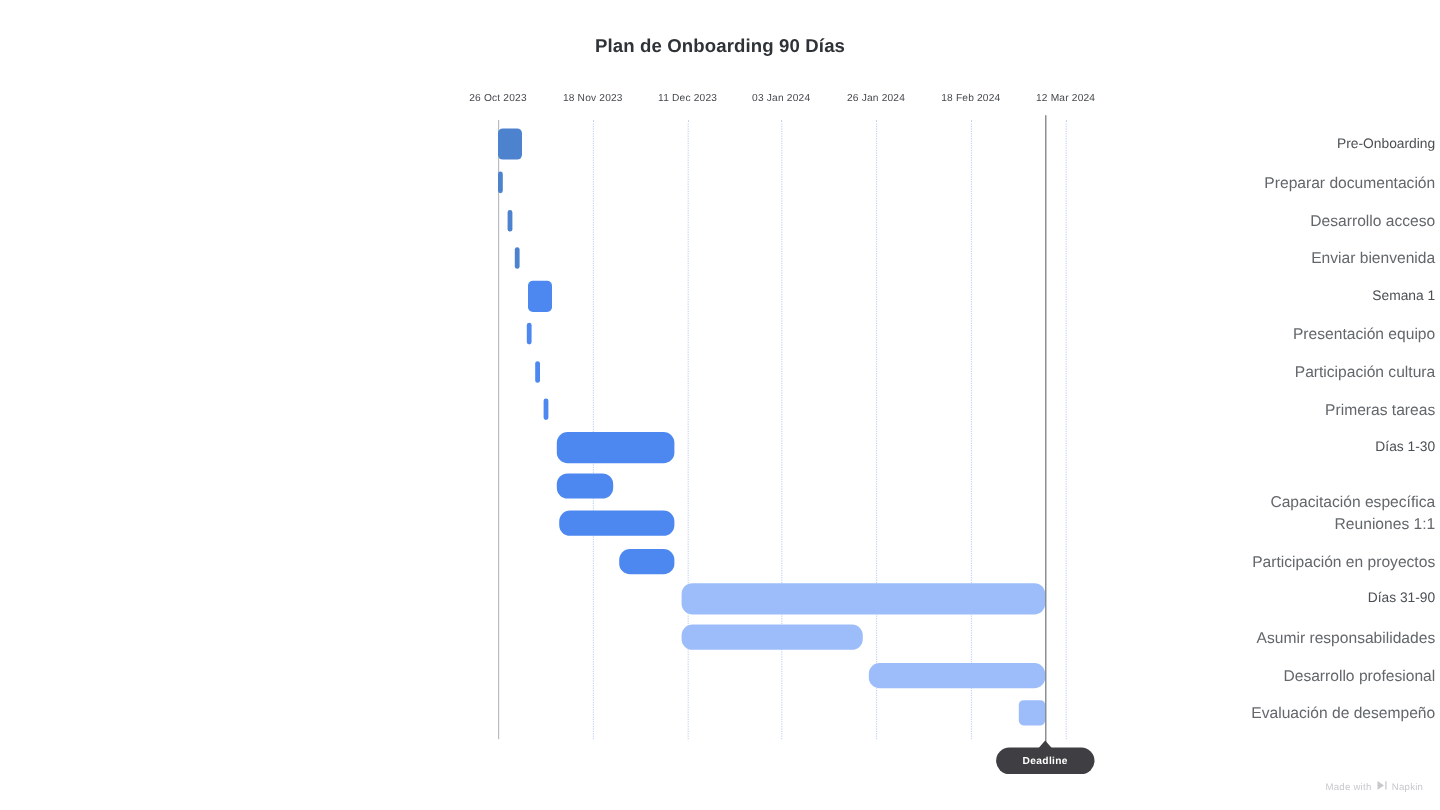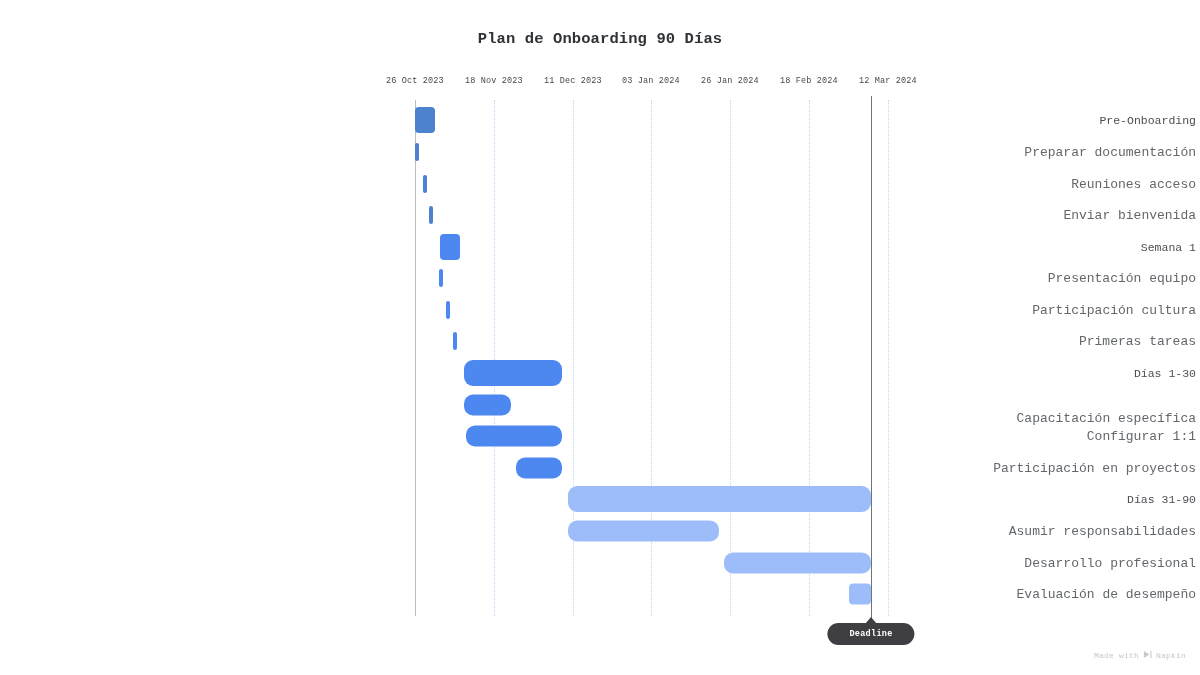--- a/index.html
+++ b/index.html
@@ -9,21 +9,20 @@
     height: 675px;
     background: #ffffff;
     font-family: "Liberation Sans", sans-serif;
     overflow: hidden;
   }
   #chart-root {
     position: relative;
     width: 1200px;
     height: 675px;
     background: #ffffff;
-    font-family: Liberation Mono, monospace;
   }
   #chart-title {
     position: absolute;
     left: 0; top: 30px;
     width: 1200px;
     text-align: center;
     font-size: 15.5px;
     font-weight: bold;
     color: #2f3338;
     letter-spacing: 0.1px;
@@ -157,37 +156,37 @@
       <div class="gridline" style="left: 888px; top: 100px; position: absolute;"></div>
     </div>
 
   <div id="axis-line"></div>
 
   <div id="rows-layer">
       <div class="row-label group" style="top: 120px;">Pre-Onboarding</div>
       <div class="bar group-1" title="Pre-Onboarding: 26 Oct 2023 – 02 Nov 2023" style="left: 415px; top: 120px; width: 20px; height: 26px; border-radius: 4px;"></div>
       <div class="row-label task" style="top: 152px;">Preparar documentación</div>
       <div class="bar group-1 thin" title="Preparar documentación: 26 Oct 2023 – 27 Oct 2023" style="left: 415px; top: 152px; width: 4px; height: 18px; border-radius: 2px;"></div>
-      <div class="row-label task" style="top: 184px;">Reuniones acceso</div>
+      <div class="row-label task" style="top: 184px;">Desarrollo acceso</div>
       <div class="bar group-1 thin" title="Configurar acceso: 28 Oct 2023 – 29 Oct 2023" style="left: 423px; top: 184px; width: 4px; height: 18px; border-radius: 2px;"></div>
       <div class="row-label task" style="top: 215px;">Enviar bienvenida</div>
       <div class="bar group-1 thin" title="Enviar bienvenida: 30 Oct 2023 – 31 Oct 2023" style="left: 429px; top: 215px; width: 4px; height: 18px; border-radius: 2px;"></div>
       <div class="row-label group" style="top: 247px;">Semana 1</div>
       <div class="bar group-2" title="Semana 1: 03 Nov 2023 – 09 Nov 2023" style="left: 440px; top: 247px; width: 20px; height: 26px; border-radius: 4px;"></div>
       <div class="row-label task" style="top: 278px;">Presentación equipo</div>
       <div class="bar group-2 thin" title="Presentación equipo: 03 Nov 2023 – 04 Nov 2023" style="left: 439px; top: 278px; width: 4px; height: 18px; border-radius: 2px;"></div>
       <div class="row-label task" style="top: 310px;">Participación cultura</div>
       <div class="bar group-2 thin" title="Introducción cultura: 05 Nov 2023 – 06 Nov 2023" style="left: 446px; top: 310px; width: 4px; height: 18px; border-radius: 2px;"></div>
       <div class="row-label task" style="top: 341px;">Primeras tareas</div>
       <div class="bar group-2 thin" title="Primeras tareas: 07 Nov 2023 – 08 Nov 2023" style="left: 453px; top: 341px; width: 4px; height: 18px; border-radius: 2px;"></div>
       <div class="row-label group" style="top: 373px;">Días 1-30</div>
       <div class="bar group-2" title="Días 1-30: 10 Nov 2023 – 10 Dec 2023" style="left: 464px; top: 373px; width: 98px; height: 26px;"></div>
       <div class="row-label task" style="top: 418px;">Capacitación específica</div>
       <div class="bar group-2" title="Capacitación específica: 10 Nov 2023 – 24 Nov 2023" style="left: 464px; top: 405px; width: 47px; height: 21px;"></div>
-      <div class="row-label task" style="top: 436px;">Configurar 1:1</div>
+      <div class="row-label task" style="top: 436px;">Reuniones 1:1</div>
       <div class="bar group-2" title="Reuniones 1:1: 10 Nov 2023 – 10 Dec 2023" style="left: 466px; top: 436px; width: 96px; height: 21px;"></div>
       <div class="row-label task" style="top: 468px; text-align: right;">Participación en proyectos</div>
       <div class="bar group-2" title="Participación en proyectos: 25 Nov 2023 – 10 Dec 2023" style="left: 516px; top: 468px; width: 46px; height: 21px;"></div>
       <div class="row-label group" style="top: 499px;">Días 31-90</div>
       <div class="bar group-3" title="Días 31-90: 11 Dec 2023 – 12 Mar 2024" style="left: 568px; top: 499px; width: 303px; height: 26px;"></div>
       <div class="row-label task" style="top: 531px;">Asumir responsabilidades</div>
       <div class="bar group-3" title="Asumir responsabilidades: 11 Dec 2023 – 23 Jan 2024" style="left: 568px; top: 531px; width: 151px; height: 21px;"></div>
       <div class="row-label task" style="top: 563px;">Desarrollo profesional</div>
       <div class="bar group-3" title="Desarrollo profesional: 24 Jan 2024 – 12 Mar 2024" style="left: 724px; top: 563px; width: 147px; height: 21px;"></div>
       <div class="row-label task" style="top: 594px;">Evaluación de desempeño</div>

